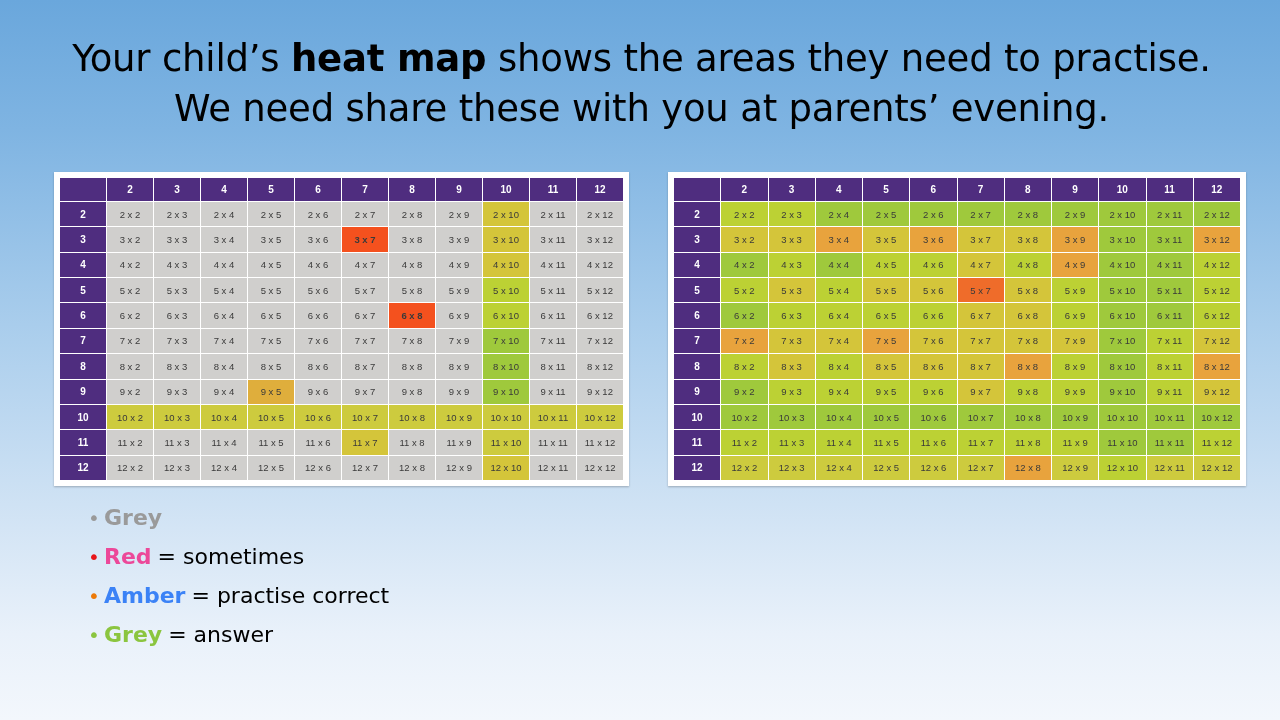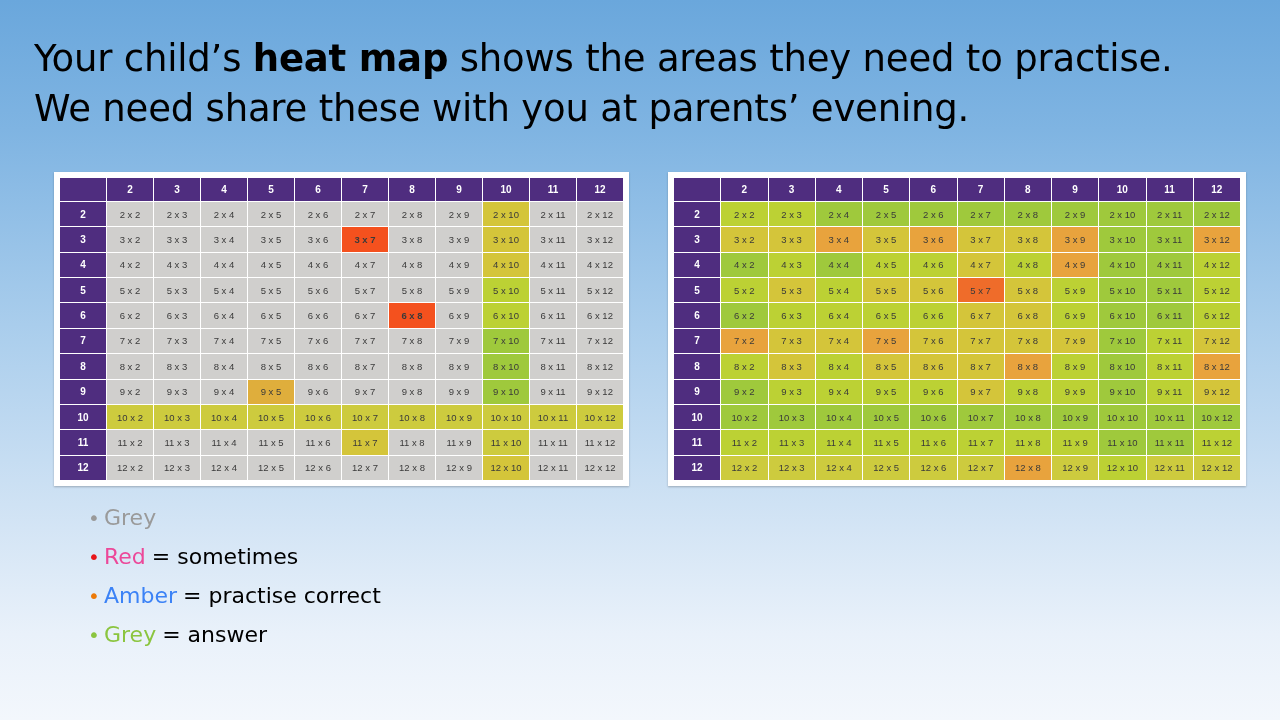--- a/index.html
+++ b/index.html
@@ -19,20 +19,21 @@
   .title-block {
     position: absolute;
     left: 34px;
     top: 34px;
     width: 1215px;
     color: #000000;
     font-size: 37px;
     line-height: 50px;
     font-family: "DejaVu Sans", sans-serif;
     letter-spacing: -0.2px;
+    text-align: center;
   }
   .title-block .bold { font-weight: bold; }
 
   
   .map-card {
     position: absolute;
     background: #ffffff;
     box-shadow: 0 1px 2px rgba(0,0,0,0.25);
     padding: 5px;
     box-sizing: border-box;
@@ -96,21 +97,21 @@
     font-size: 22px;
     font-family: "DejaVu Sans", sans-serif;
     color: #000000;
   }
   .bullet {
     display: inline-block;
     width: 16px;
     font-size: 20px;
     line-height: 1;
   }
-  .lg-word { font-weight: normal; margin-right: 6px; }
+  .lg-word { font-weight: bold; margin-right: 6px; }
   .grey-w  { color: #9a9a9a; }
   .red-w   { color: #ec4899; }
   .amber-w { color: #3b82f6; }
   .green-w { color: #8bc53f; }
   .b-grey  { color: #9a9a9a; }
   .b-red   { color: #e8161a; }
   .b-amber { color: #ec7a08; }
   .b-green { color: #8bc53f; }
 </style>
 </head>

